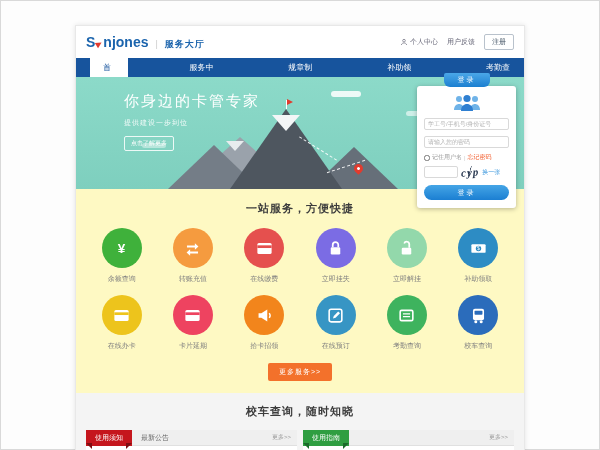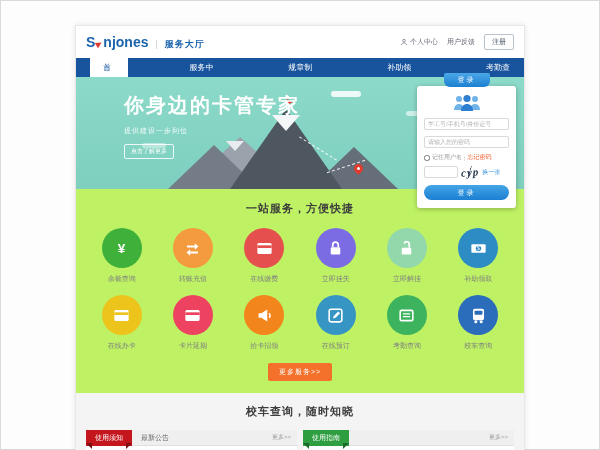--- a/index.html
+++ b/index.html
@@ -25,21 +25,21 @@
   
   .nav { height:19px; background:#17549d; display:flex; padding-left:14px;gap:48px; }
   .nav-item { font-size:8px; color:#fff; line-height:19px; padding:0 13px; cursor:pointer; }
   .nav-item.active { background:#fff; color:#17549d; }
 
   
   .banner { position:relative; height:112px;
     background:linear-gradient(180deg,#8cdac9 0%,#7ecfbe 100%); }
   .banner-clip { position:absolute; inset:0; overflow:hidden; }
   .hero { position:absolute; left:48px; top:15px; z-index:2; }
-  .hero-title { font-size:20px; font-weight:bold; color:#fff; letter-spacing:2px;text-align:right; }
+  .hero-title { font-size:15px; font-weight:normal; color:#fff; letter-spacing:2px;text-align:right; }
   .hero-sub { margin-top:7px; font-size:7px; color:rgba(255,255,255,.92); letter-spacing:1px; }
   .hero-btn { display:inline-block; margin-top:8px; border:1px solid rgba(255,255,255,.85);
     color:#fff; font-size:6px; padding:2px 6px; border-radius:2px; cursor:pointer; }
   .cloud { position:absolute; background:rgba(255,255,255,.85); border-radius:6px; }
   .cloud.c1 { width:30px; height:6px; left:255px; top:14px; }
   .cloud.c2 { width:20px; height:5px; left:330px; top:34px; opacity:.7; }
   .cloud.c3 { width:24px; height:5px; left:66px; top:66px; opacity:.5; }
   
   .mountains { position:absolute; left:92px; bottom:0; width:250px; height:86px; }
   .tri { position:absolute; bottom:0; width:0; height:0; }
@@ -79,21 +79,21 @@
   .captcha-input { width:34px; height:12px; border:1px solid #d9d9d9; border-radius:2px;
     font-size:6px; padding:0 3px; outline:none; }
   .captcha-img { font-family:"Liberation Serif", serif; font-style:italic; font-weight:bold;
     font-size:11px; color:#2b3a52; transform:rotate(-4deg); letter-spacing:1px;
     background:linear-gradient(110deg, transparent 46%, #2b3a52 48%, transparent 52%); cursor:pointer; }
   .captcha-change { font-size:6px; color:#3a97dd; cursor:pointer; white-space:nowrap; }
   .login-submit { margin-top:7px; width:100%; height:15px; background:linear-gradient(#45a5e6,#1b7fd2);
     border:none; border-radius:8px; color:#fff; font-size:7px; letter-spacing:2px; cursor:pointer; }
 
   
-  .services { background:#bef264; padding:12px 10px 12px; text-align:center; }
+  .services { background:#fef9c3; padding:12px 10px 12px; text-align:center; }
   .section-title { font-size:11px; font-weight:bold; color:#3c3c3c; letter-spacing:1px; }
   .service-grid { margin-top:12px; display:grid; grid-template-columns:repeat(6,1fr); row-gap:11px; }
   .service-item { display:flex; flex-direction:column; align-items:center; cursor:pointer; }
   .circle { width:40px; height:40px; border-radius:50%; display:flex; align-items:center;
     justify-content:center; }
   .circle svg { width:19px; height:19px; display:block; }
   .service-label { margin-top:6px; font-size:7px; color:#808080; }
   .more-btn { display:inline-block; margin-top:12px; background:#f3712b; color:#fff;
     font-size:7px; padding:4px 11px; border-radius:2px; letter-spacing:1px; cursor:pointer; }
 

